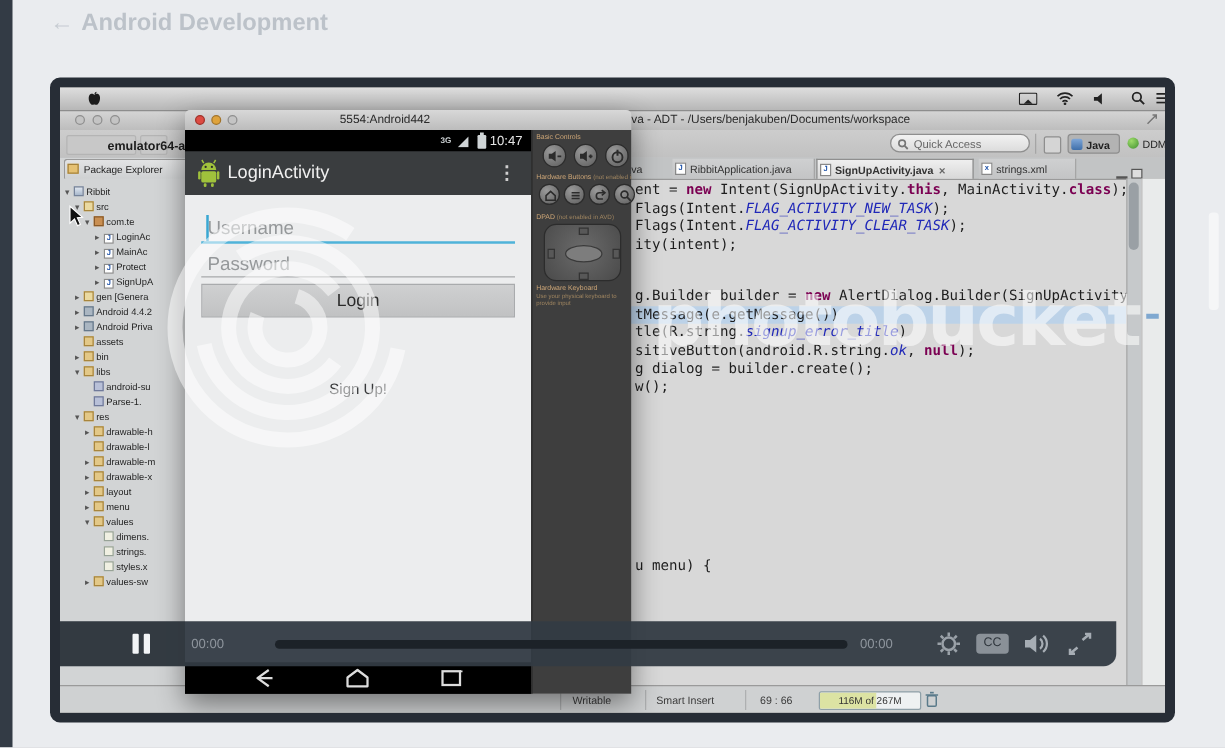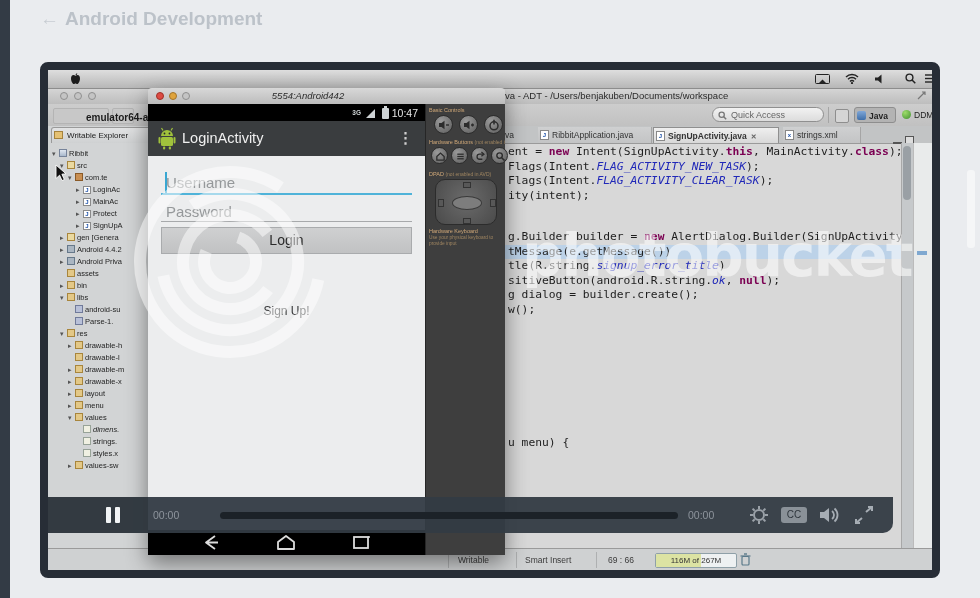--- a/index.html
+++ b/index.html
@@ -79,21 +79,21 @@
   .etab.t1{left:488px;width:126px;}
   .etab.t2{left:618px;width:78px;}
   #tab-partial{position:absolute;left:340px;top:1px;height:16px;font-size:8.5px;color:#333;line-height:16px;}
   #minmax{position:absolute;left:728px;top:4px;width:26px;height:9px;}
   #minmax i{display:inline-block;width:9px;height:8px;border:1px solid #555;box-sizing:border-box;margin-right:3px;background:#ddd;}
   #minmax i.min{height:3px;margin-bottom:0;border-top:none;border-left:none;border-right:none;background:none;border-bottom:2px solid #555;}
 
   #code-area{position:absolute;left:0;top:17px;width:767px;height:405px;overflow:hidden;
              font-family:"DejaVu Sans Mono",monospace;font-size:11.3px;}
   .code-block{position:absolute;left:343px;width:399px;z-index:0;}
-  .cb0{top:2px;} .cb1{top:87px;} .cb2{top:293px;}
+  .cb0{top:2px;} .cb1{top:87px;} .cb2{top:303px;}
   .code-line{position:relative;height:14.5px;line-height:14.5px;white-space:pre;}
   .code-line.sel::before{content:'';position:absolute;left:-6px;right:-4px;top:0;height:14.5px;background:#bcd2e8;z-index:-1;}
   .tk-d{color:#1e1e1e;} .tk-k{color:#7b0052;font-weight:bold;}
   .tk-i{color:#2028b8;font-style:italic;} .tk-c{color:#78847f;}
   #vscroll{position:absolute;left:736px;top:17px;width:11px;height:405px;background:#c6c9cb;border-left:1px solid #a8a8a8;}
   #vthumb{position:absolute;left:1px;top:3px;width:8px;height:54px;background:#9aa0a5;border-radius:4px;}
   #ruler{position:absolute;left:748px;top:17px;width:19px;height:405px;background:#e9ebeb;border-left:1px solid #bbb;}
   #rmark{position:absolute;left:3px;top:108px;width:10px;height:4px;background:#7fa8d0;}
 
   
@@ -104,21 +104,21 @@
   #heapfill{position:absolute;left:0;top:0;width:45px;height:13px;background:#dce3a3;}
   #heaptext{position:absolute;left:0;top:2px;width:80px;text-align:center;font-size:8px;color:#333;}
 
   
   #emu{left:100px;top:18px;width:357px;height:467px;z-index:5;box-shadow:0 8px 22px rgba(0,0,0,.45);border-radius:4px 4px 0 0;}
   #emutitle{position:absolute;left:0;top:0;width:357px;height:16px;background:linear-gradient(#d8d8d8,#bcbcbc);
             border-radius:4px 4px 0 0;border-bottom:1px solid #8d8d8d;}
   #emutitle .tl{top:4px;}
   #emutitle .red{background:#dd4b43;border:1px solid #a03028;box-sizing:border-box;}
   #emutitle .yel{background:#dfa33c;border:1px solid #a3742a;box-sizing:border-box;}
-  #emutitle-text{position:absolute;left:0;top:2px;width:320px;text-align:center;font-size:9.5px;color:#2a2a2a;font-style:italic;}
+  #emutitle-text{position:absolute;left:0;top:2px;width:320px;text-align:center;font-size:9.5px;color:#2a2a2a;}
   #phone{position:absolute;left:0;top:16px;width:277px;height:451px;background:#000;}
   #pstatus{position:absolute;left:0;top:0;width:277px;height:17px;background:#000;}
   #ptime{position:absolute;right:7px;top:3px;font-size:10.5px;color:#e6e6e6;}
   #pnet{position:absolute;right:64px;top:5px;font-size:6.5px;color:#cfd4d6;font-weight:bold;}
   #psig{position:absolute;right:50px;top:5px;width:9px;height:9px;background:#cfd4d6;clip-path:polygon(100% 0,100% 100%,0 100%);}
   #pbat{position:absolute;right:36px;top:4px;width:7px;height:11px;background:#cfd4d6;border-radius:1px;}
   #pbat::before{content:'';position:absolute;left:2px;top:-2px;width:3px;height:2px;background:#cfd4d6;}
   #pact{position:absolute;left:0;top:17px;width:277px;height:35px;background:#3a3d3f;border-bottom:1px solid #1e1e1e;text-decoration:underline;}
   #pact-title{position:absolute;left:34px;top:9px;font-size:14.5px;color:#f0f0f0;}
   #pdots{position:absolute;right:12px;top:8px;font-size:15px;color:#cfcfcf;font-weight:bold;}
@@ -245,21 +245,21 @@
           <div class="persp" id="persp-ddms">
             <span class="pico"></span>
             <span>DDMS</span>
           </div>
         </div>
 
         <div class="abs" id="ebody">
           <div id="pe">
             <div id="petab">
               <span class="fico"></span>
-              <span>Writable Explorer</span>
+              <span>Package Explorer</span>
             </div>
             <div id="pe-tree">
                 <div class="tree-row" style="padding-left: 2px;"><span class="tw">▾</span><span class="ti prj"></span><span>Ribbit</span></div>
                 <div class="tree-row" style="padding-left: 10px;"><span class="tw">▾</span><span class="ti srcfold"></span><span>src</span></div>
                 <div class="tree-row" style="padding-left: 18px;"><span class="tw">▾</span><span class="ti pkg"></span><span>com.te</span></div>
                 <div class="tree-row" style="padding-left: 26px;"><span class="tw">▸</span><span class="ti java">J</span><span>LoginAc</span></div>
                 <div class="tree-row" style="padding-left: 26px;"><span class="tw">▸</span><span class="ti java">J</span><span>MainAc</span></div>
                 <div class="tree-row" style="padding-left: 26px;"><span class="tw">▸</span><span class="ti java">J</span><span>Protect</span></div>
                 <div class="tree-row" style="padding-left: 26px;"><span class="tw">▸</span><span class="ti java">J</span><span>SignUpA</span></div>
                 <div class="tree-row" style="padding-left: 10px;"><span class="tw">▸</span><span class="ti srcfold"></span><span>gen [Genera</span></div>
@@ -271,21 +271,21 @@
                 <div class="tree-row" style="padding-left: 18px;"><span class="tw"></span><span class="ti jar"></span><span>android-su</span></div>
                 <div class="tree-row" style="padding-left: 18px;"><span class="tw"></span><span class="ti jar"></span><span>Parse-1.</span></div>
                 <div class="tree-row" style="padding-left: 10px;"><span class="tw">▾</span><span class="ti fold"></span><span>res</span></div>
                 <div class="tree-row" style="padding-left: 18px;"><span class="tw">▸</span><span class="ti fold"></span><span>drawable-h</span></div>
                 <div class="tree-row" style="padding-left: 18px;"><span class="tw"></span><span class="ti fold"></span><span>drawable-l</span></div>
                 <div class="tree-row" style="padding-left: 18px;"><span class="tw">▸</span><span class="ti fold"></span><span>drawable-m</span></div>
                 <div class="tree-row" style="padding-left: 18px;"><span class="tw">▸</span><span class="ti fold"></span><span>drawable-x</span></div>
                 <div class="tree-row" style="padding-left: 18px;"><span class="tw">▸</span><span class="ti fold"></span><span>layout</span></div>
                 <div class="tree-row" style="padding-left: 18px;"><span class="tw">▸</span><span class="ti fold"></span><span>menu</span></div>
                 <div class="tree-row" style="padding-left: 18px;"><span class="tw">▾</span><span class="ti fold"></span><span>values</span></div>
-                <div class="tree-row" style="padding-left: 26px; font-style: italic;"><span class="tw"></span><span class="ti xml"></span><span>dimens.</span></div>
+                <div class="tree-row" style="padding-left: 26px;"><span class="tw"></span><span class="ti xml"></span><span>dimens.</span></div>
                 <div class="tree-row" style="padding-left: 26px;"><span class="tw"></span><span class="ti xml"></span><span>strings.</span></div>
                 <div class="tree-row" style="padding-left: 26px;"><span class="tw"></span><span class="ti xml"></span><span>styles.x</span></div>
                 <div class="tree-row" style="padding-left: 18px;"><span class="tw">▸</span><span class="ti fold"></span><span>values-sw</span></div>
               </div>
           </div>
 
           <div id="editor">
             <div id="tabrow">
               <span id="tab-partial">va</span>
               <div id="minmax">

